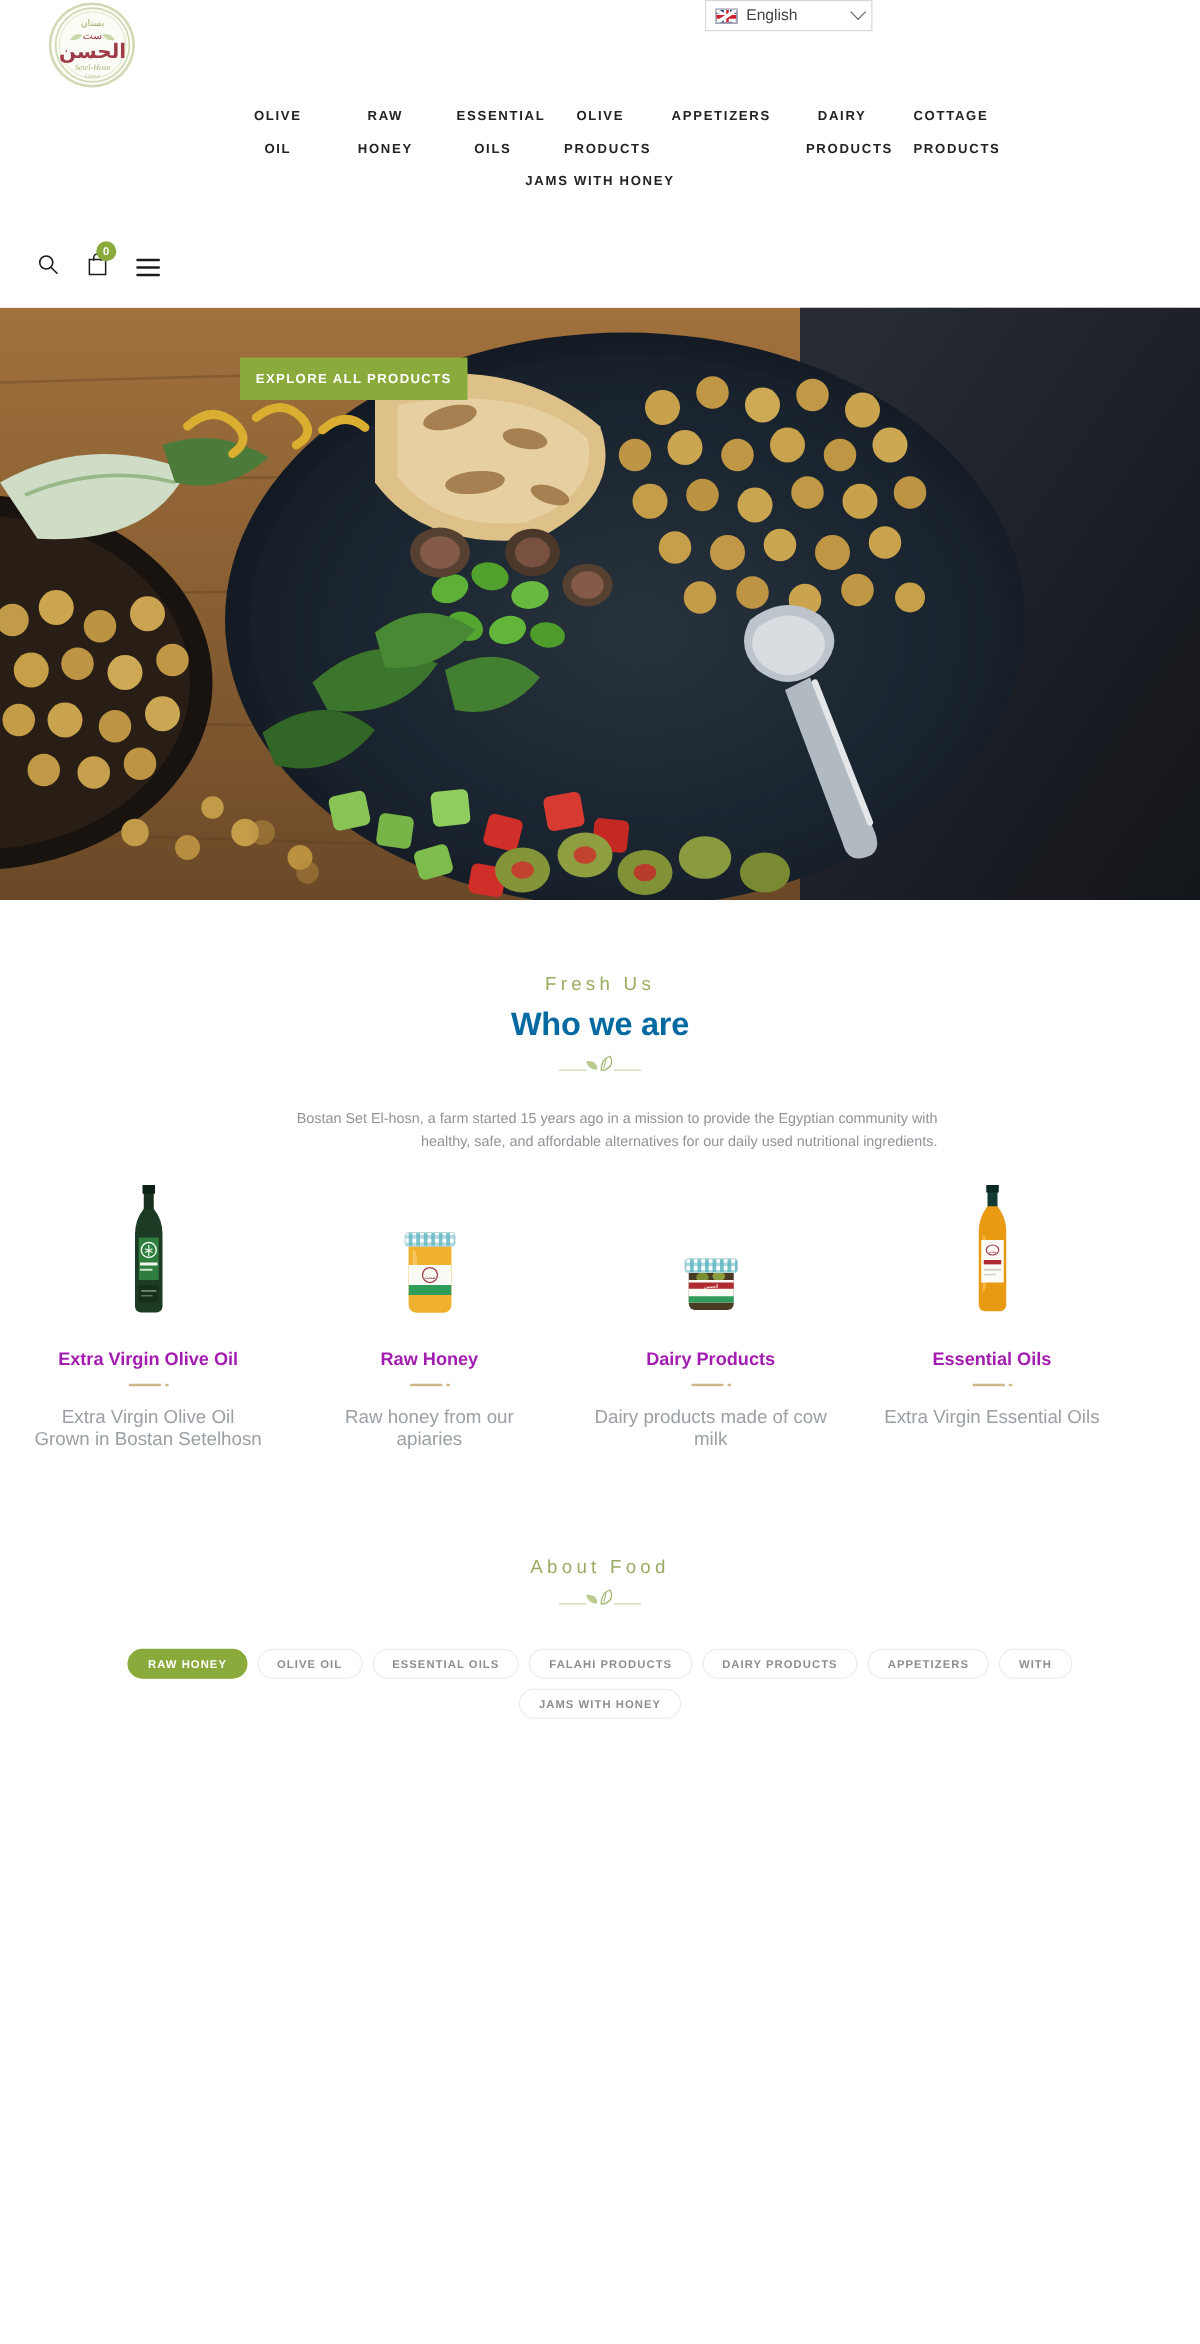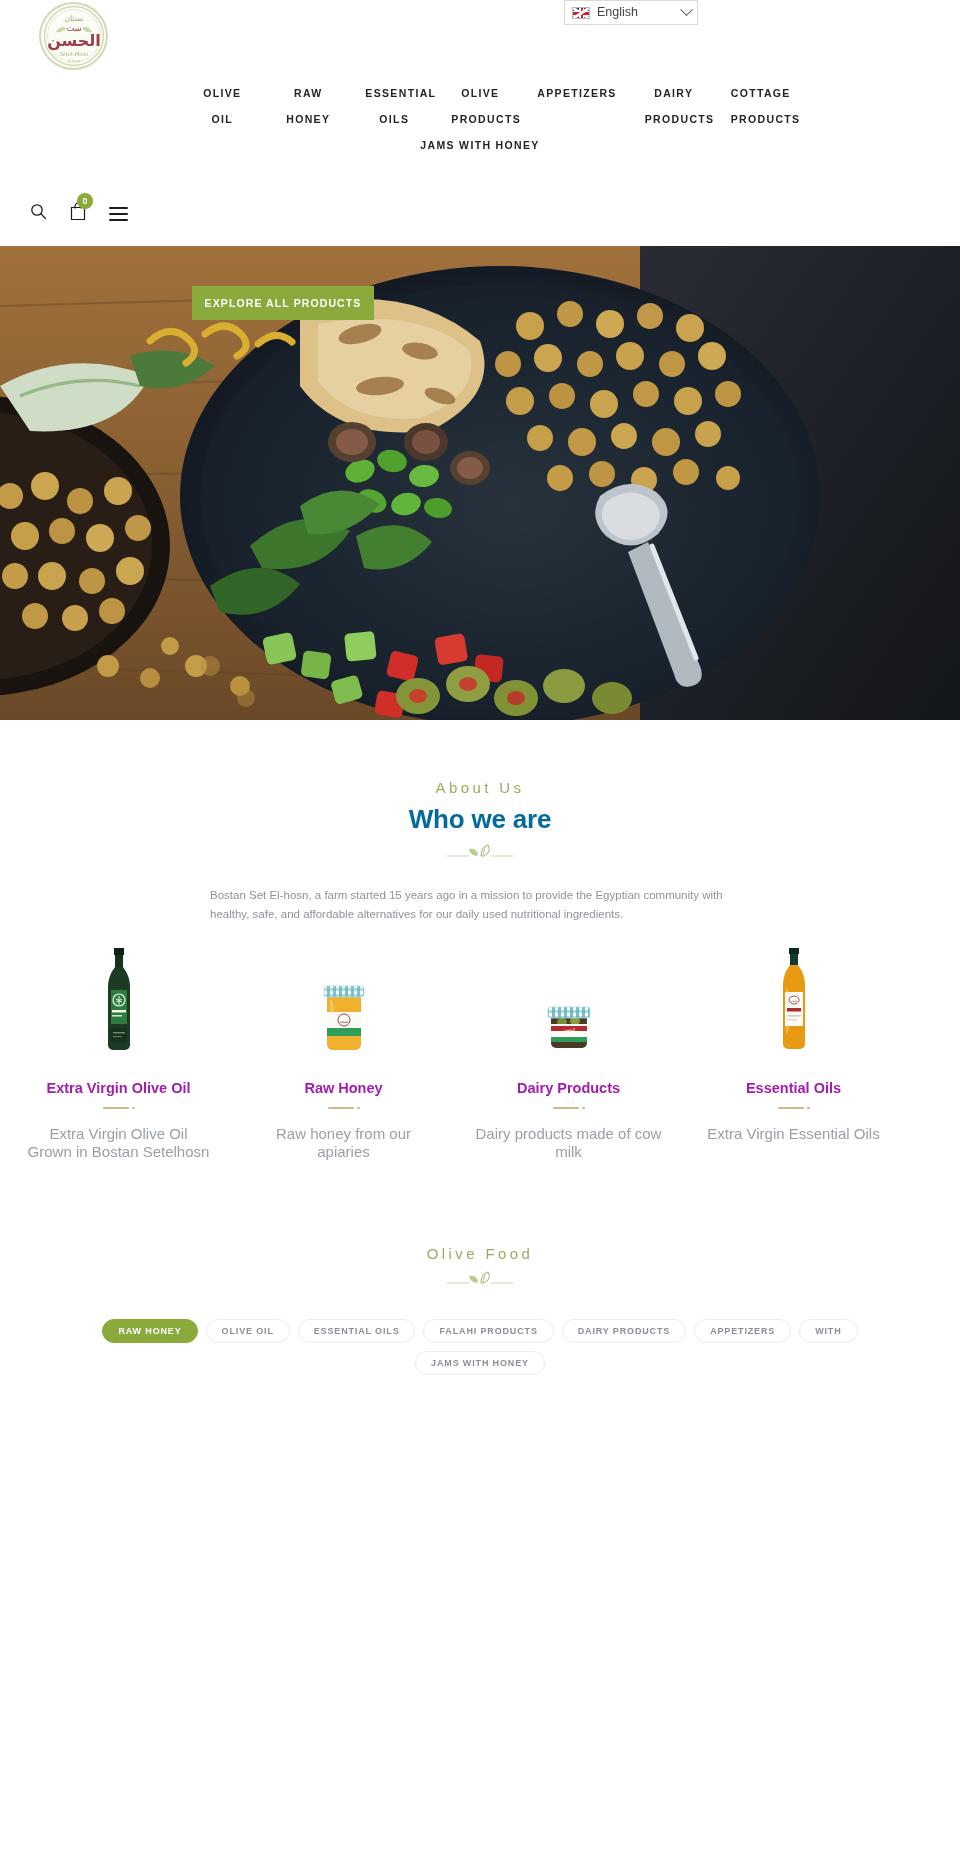--- a/index.html
+++ b/index.html
@@ -160,21 +160,21 @@
     margin: 9px auto 0;
     width: 66px; height: 16px;
     display: flex; align-items: center; justify-content: center;
   }
 
   
   .about { position: absolute; left: 0; top: 779px; width: 960px; }
   .about-text {
     margin: 26px auto 0;
     width: 540px;
-    text-align: left;
+    text-align: right;
     font-size: 11.5px;
     line-height: 19px;
     color: #8f9399;
   }
 
   
   .cards {
     position: absolute;
     left: 0; top: 944px;
     width: 960px;
@@ -448,21 +448,21 @@
     <g opacity=".5">
       <circle cx="210" cy="420" r="10" fill="#c49a45"></circle>
       <circle cx="246" cy="452" r="9" fill="#bb9040"></circle>
     </g>
     <rect x="0" y="0" width="960" height="474" fill="#000" opacity=".04"></rect>
   </svg>
   <div class="hero-btn">EXPLORE ALL PRODUCTS</div>
 </section>
 
 <section class="about">
-  <div class="sec-eyebrow">About Us</div>
+  <div class="sec-eyebrow">Fresh Us</div>
   <h2 class="sec-title">Who we are</h2>
   <div class="leaf-divider">
     <svg width="66" height="16" viewBox="0 0 66 16">
       <line x1="0" y1="12" x2="22" y2="12" stroke="#cdd6b0" stroke-width="1"></line>
       <line x1="44" y1="12" x2="66" y2="12" stroke="#cdd6b0" stroke-width="1"></line>
       <path d="M30 12 Q23 11 22 5 Q29 4 31 10 Z" fill="#b9cc8e"></path>
       <path d="M34 12 Q34 3 41 1 Q45 8 37 12 Z" fill="none" stroke="#9bb469" stroke-width="1"></path>
       <path d="M38 3 L36 11" stroke="#9bb469" stroke-width=".8"></path>
     </svg>
   </div>
@@ -572,21 +572,21 @@
     <div class="card-rule">
         <i></i>
         <i></i>
       </div>
     <div class="card-desc">Extra Virgin Essential Oils</div>
   </div>
 
 </section>
 
 <section class="products">
-  <div class="sec-eyebrow">Olive Food</div>
+  <div class="sec-eyebrow">About Food</div>
   <div class="leaf-divider">
     <svg width="66" height="16" viewBox="0 0 66 16">
       <line x1="0" y1="12" x2="22" y2="12" stroke="#cdd6b0" stroke-width="1"></line>
       <line x1="44" y1="12" x2="66" y2="12" stroke="#cdd6b0" stroke-width="1"></line>
       <path d="M30 12 Q23 11 22 5 Q29 4 31 10 Z" fill="#b9cc8e"></path>
       <path d="M34 12 Q34 3 41 1 Q45 8 37 12 Z" fill="none" stroke="#9bb469" stroke-width="1"></path>
       <path d="M38 3 L36 11" stroke="#9bb469" stroke-width=".8"></path>
     </svg>
   </div>
 

